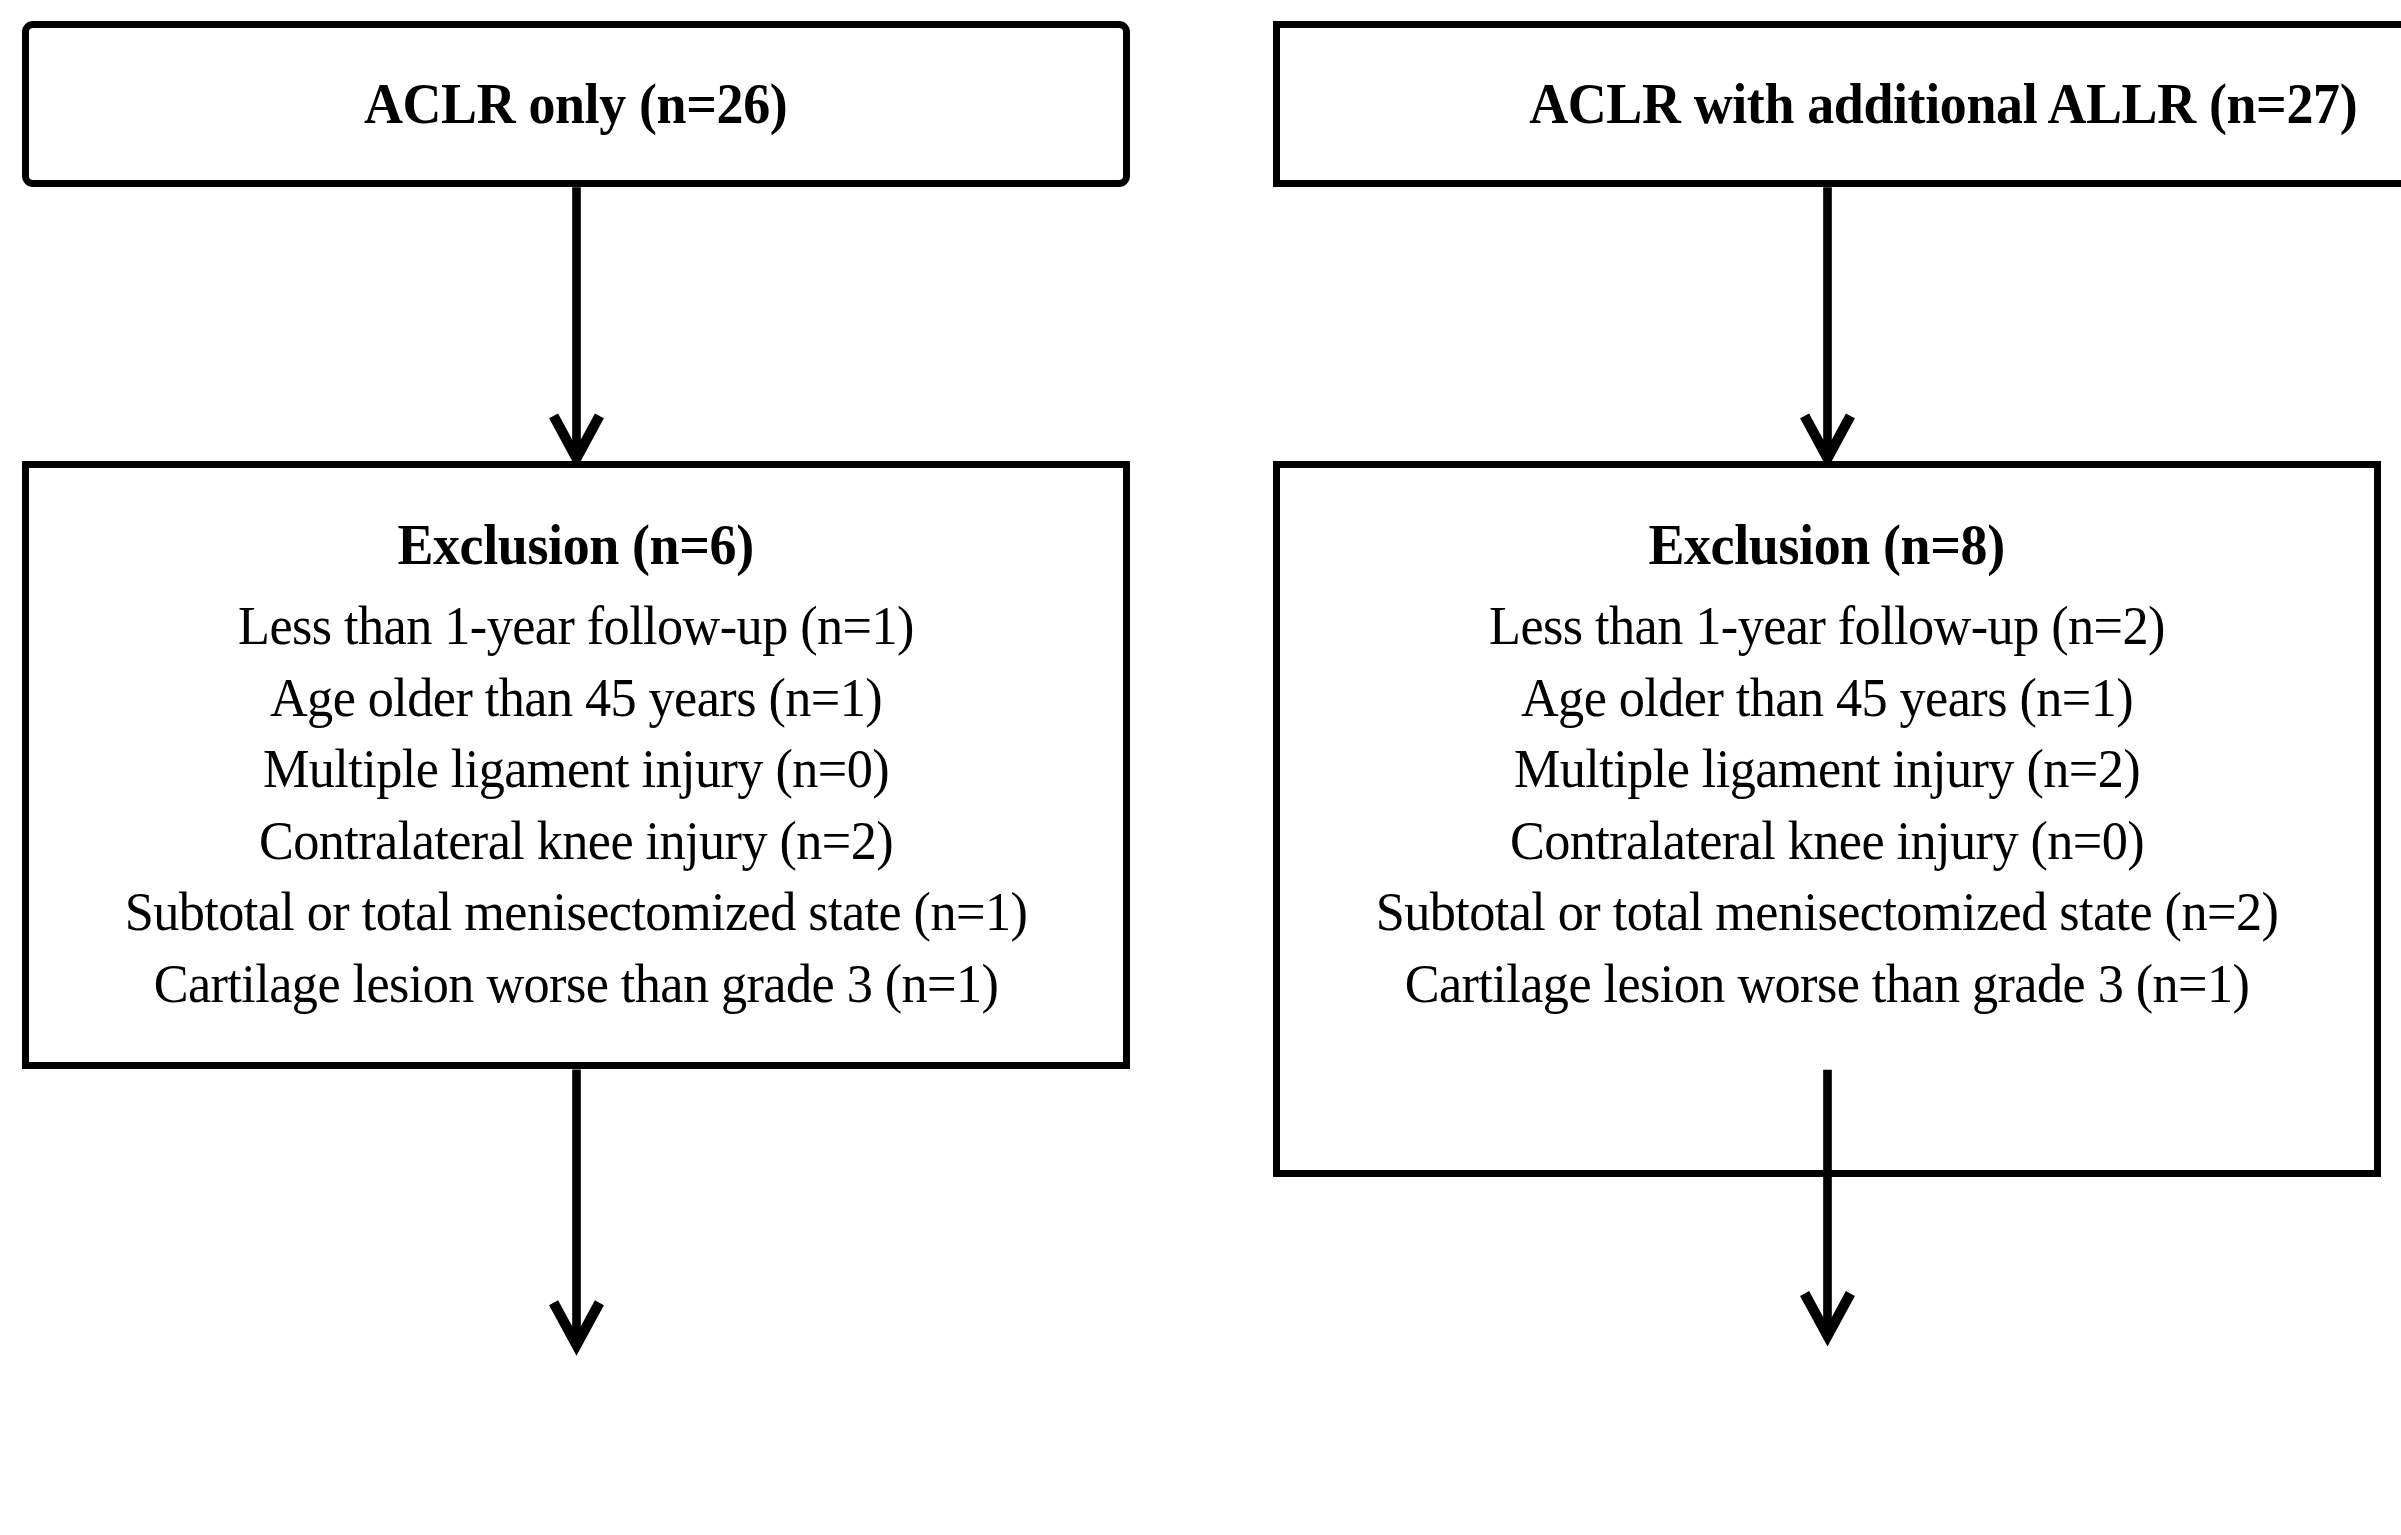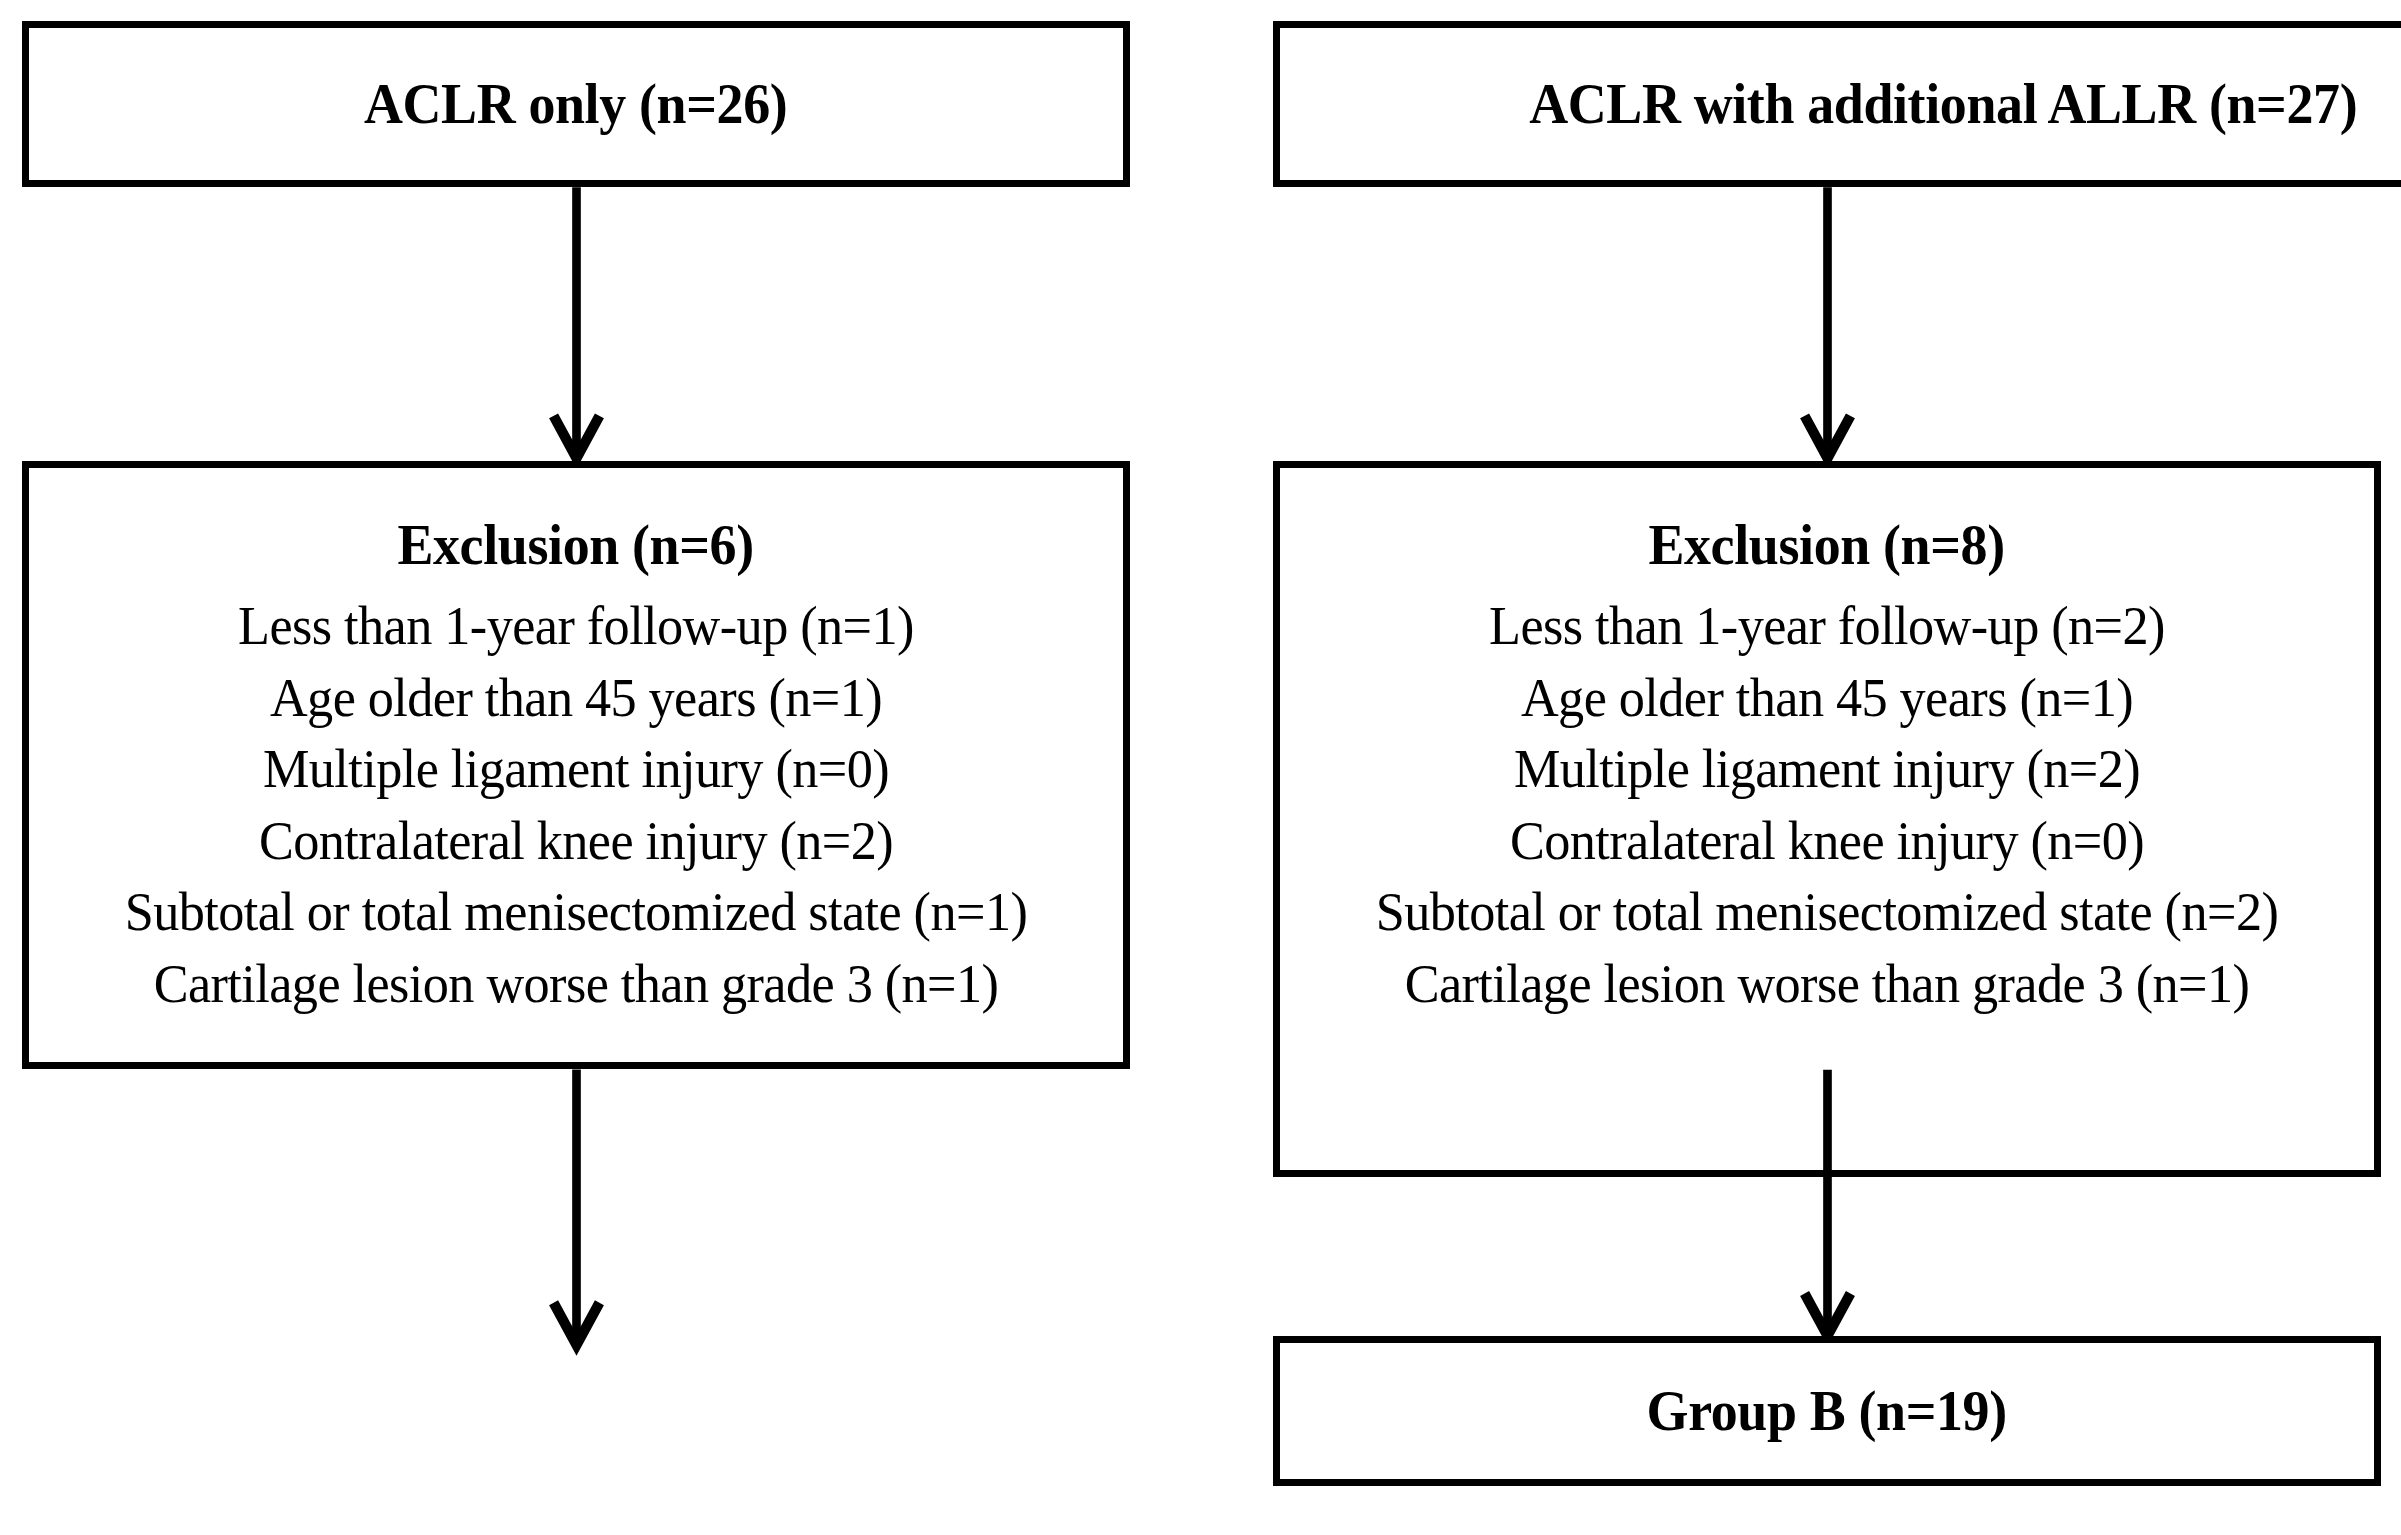--- a/index.html
+++ b/index.html
@@ -71,21 +71,21 @@
   .arrow-svg {
     position: absolute;
     overflow: visible;
   }
 </style>
 </head>
 <body>
 
 <div id="canvas">
 
-  <div class="flow-box" style="left:22px; top:21.3px; width:1108px; height:166px;">
+  <div class="flow-box" style="left:22px; top:21.3px; width:1108px; height:166px;border-radius:11px;">
     <div class="box-title">ACLR only (n=26)</div>
   </div>
 
   <svg class="arrow-svg" style="left:545px; top:187px;" width="63" height="273" viewBox="0 0 80 346">
     <line x1="40" y1="0" x2="40" y2="344" stroke="#000" stroke-width="11"></line>
     <polyline points="14,296 40,344 66,296" fill="none" stroke="#000" stroke-width="13" stroke-linecap="square"></polyline>
   </svg>
 
   <div class="flow-box excl-box" style="left:22px; top:461px; width:1108px; height:608px;">
     <div class="excl-heading">Exclusion (n=6)</div>
@@ -124,18 +124,15 @@
       <li>Subtotal or total menisectomized state (n=2)</li>
       <li>Cartilage lesion worse than grade 3 (n=1)</li>
     </ul>
   </div>
 
   <svg class="arrow-svg" style="left:1796px; top:1069px;" width="63" height="269" viewBox="0 0 80 340">
     <line x1="40" y1="0" x2="40" y2="338" stroke="#000" stroke-width="11"></line>
     <polyline points="14,290 40,338 66,290" fill="none" stroke="#000" stroke-width="13" stroke-linecap="square"></polyline>
   </svg>
 
-  <div class="flow-box" style="left:1273px; top:1336px; width:1108px; height:150px;">
-    <div class="box-title">Group B (n=19)</div>
-  </div>
 
 </div>
 
 
 </body></html>

